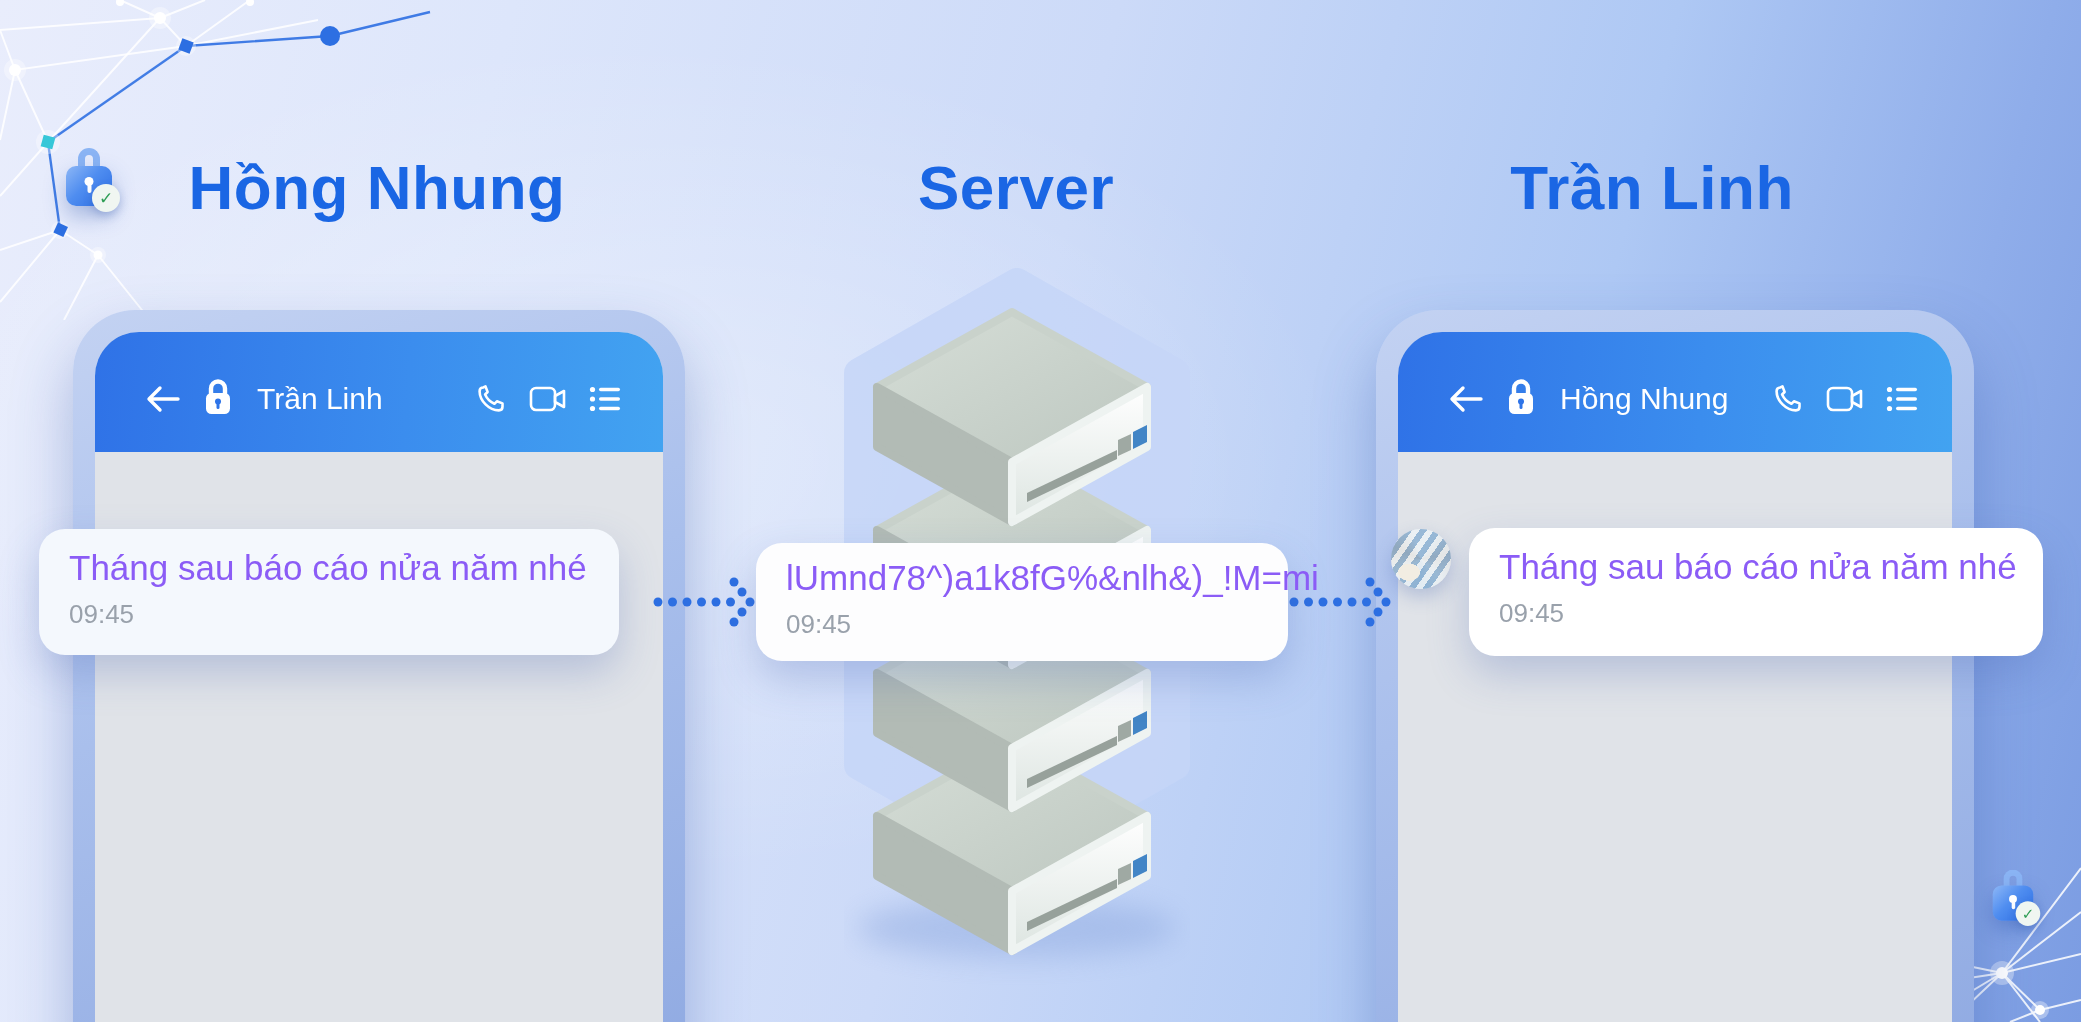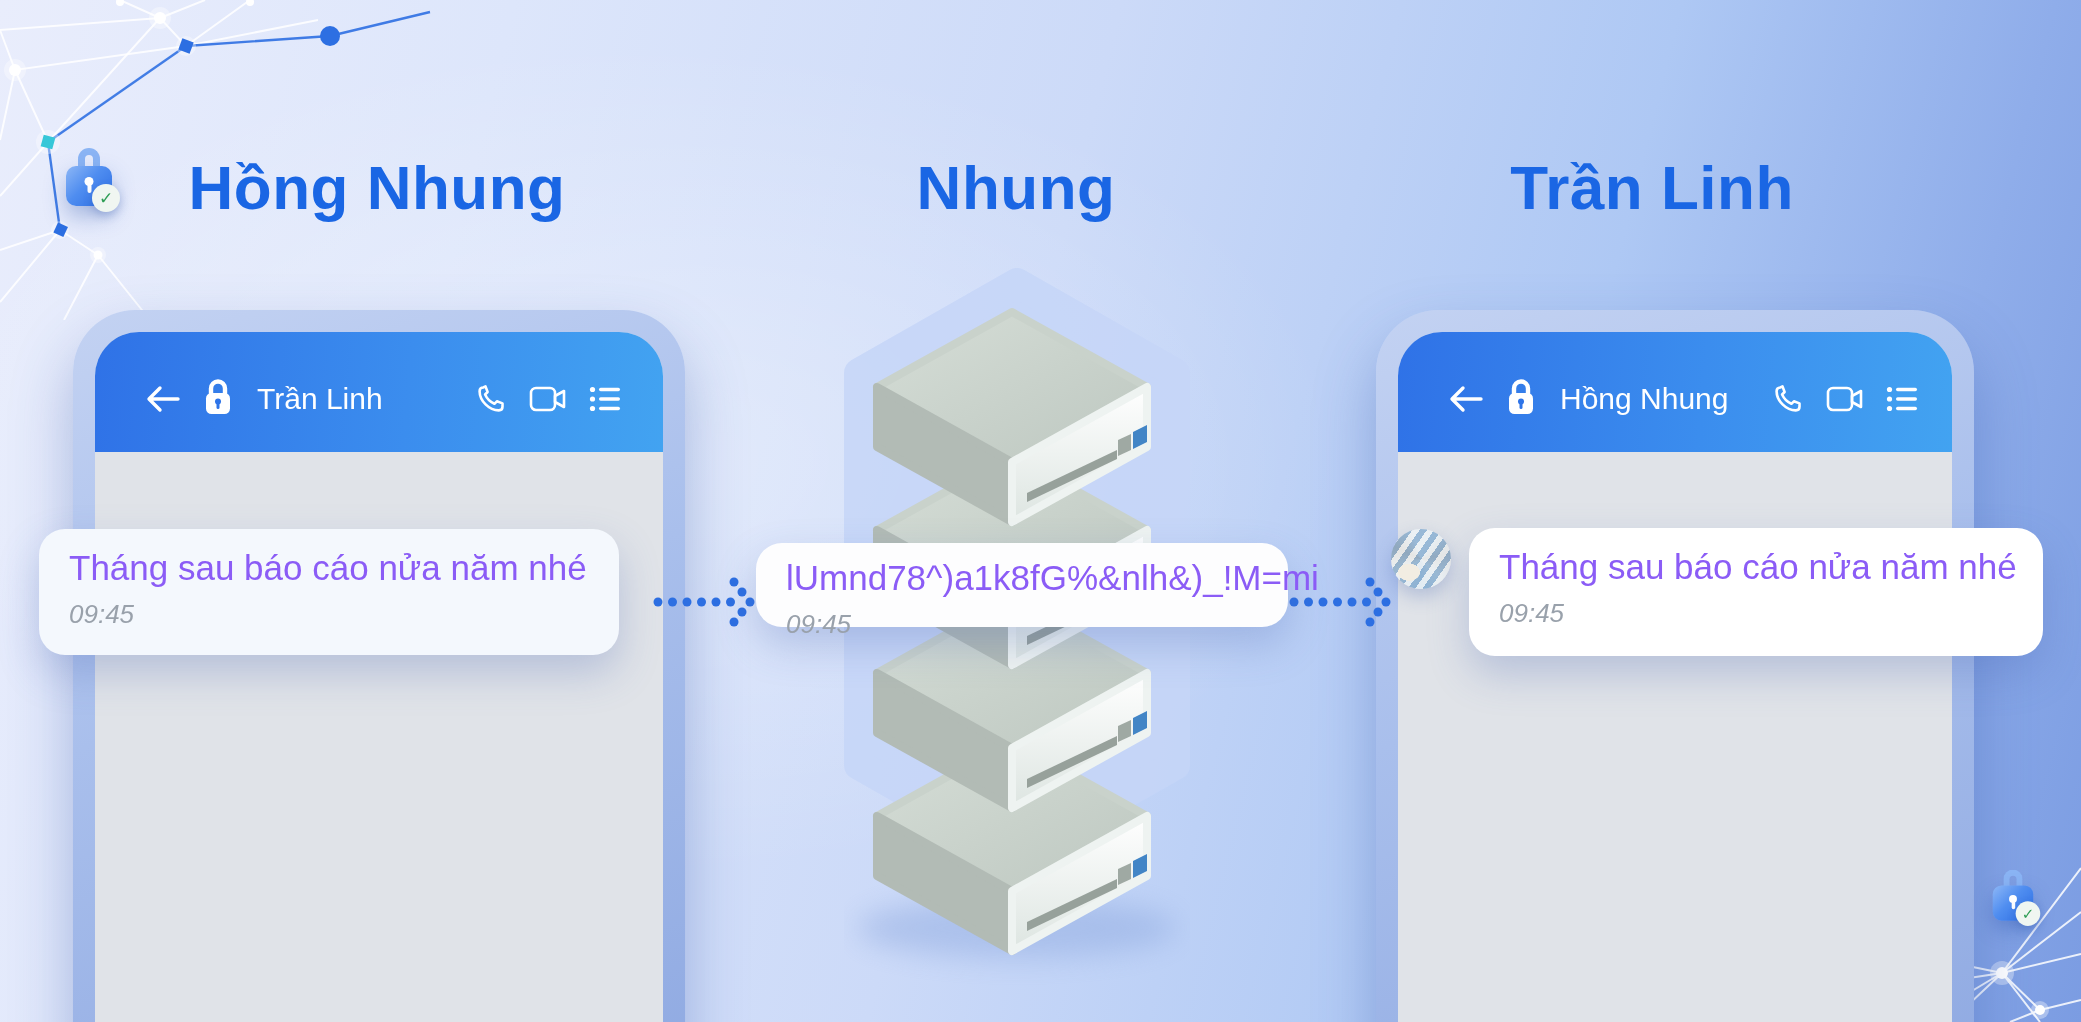--- a/index.html
+++ b/index.html
@@ -42,21 +42,21 @@
     background:linear-gradient(95deg,#2f72e7 0%,#3b8dee 55%,#42a3f1 100%);
     display:flex;align-items:center;padding:14px 42px 0 50px;gap:22px;color:#fff;}
   .appbar .name{font-size:30px;font-weight:500;margin-left:2px;white-space:nowrap;}
   .appbar .spacer{flex:1;}
   .icon-btn{display:flex;align-items:center;justify-content:center;background:none;border:none;padding:0;cursor:pointer;}
   .chat-area{position:absolute;left:0;top:120px;right:0;bottom:0;background:#e0e3e8;}
   
   .bubble{position:absolute;z-index:6;border-radius:26px;padding:16px 30px 14px 30px;
     box-shadow:0 18px 40px rgba(75,105,180,.28);}
   .bubble .msg{font-size:35px;color:#8b5cf6;line-height:1.32;white-space:nowrap;}
-  .bubble .time{font-size:26px;color:#99a1ab;margin-top:8px;font-style:italic;}
+  .bubble .time{font-size:26px;color:#99a1ab;margin-top:8px;}
   .avatar{position:absolute;z-index:6;width:60px;height:60px;border-radius:50%;
     background:
       radial-gradient(18px 14px at 30% 72%, #f2ede2 0%, #f2ede2 60%, rgba(242,237,226,0) 62%),
       repeating-linear-gradient(125deg, rgba(141,178,212,.85) 0 6px, rgba(236,242,246,.9) 6px 12px),
       conic-gradient(from 30deg,#cdd8e1 0deg,#b9895c 50deg,#efe8da 105deg,#8fb3d4 150deg,#e7dbc4 210deg,#a5713f 265deg,#dfe5ea 315deg,#cdd8e1 360deg);
     box-shadow:0 8px 18px rgba(75,105,180,.3);}
   
   .arrow{position:absolute;z-index:5;}
   
   .server-wrap{position:absolute;left:844px;top:268px;z-index:3;}
@@ -122,21 +122,21 @@
     <span class="bl-check"></span>
   </div>
   <div class="badge-lock small" style="left:1990px;top:866px">
     <span class="bl-shackle"></span>
     <span class="bl-body"></span>
     <span class="bl-key"></span>
     <span class="bl-check"></span>
   </div>
 
   <div class="col-title" style="left:377px">Hồng Nhung</div>
-  <div class="col-title" style="left:1016px">Nhung</div>
+  <div class="col-title" style="left:1016px">Server</div>
   <div class="col-title" style="left:1652px">Trần Linh</div>
 
   <div class="phone" style="left:73px;width:612px">
     <div class="screen">
       <div class="appbar">
         <button class="icon-btn">
           <svg width="36" height="30" viewBox="0 0 36 30">
             <path d="M15 4 L4 15 L15 26 M5 15 H33" stroke="#fff" stroke-width="3.4" fill="none" stroke-linecap="round" stroke-linejoin="round"></path>
           </svg>
         </button>
@@ -304,21 +304,21 @@
       <circle cx="90" cy="40" r="4.5"></circle>
         <circle cx="82" cy="50" r="4.5"></circle>
     </g>
   </svg>
 
   <div class="bubble" style="left:39px;top:529px;width:580px;height:126px;background:#f4f8fd">
     <div class="msg">Tháng sau báo cáo nửa năm nhé</div>
     <div class="time">09:45</div>
   </div>
 
-  <div class="bubble" style="left:756px;top:543px;width:532px;height:84px;background:#fdfdfe;padding-top:12px">
+  <div class="bubble" style="left:756px;top:543px;width:532px;height:118px;background:#fdfdfe;padding-top:12px">
     <div class="msg">lUmnd78^)a1k8fG%&amp;nlh&amp;)_!M=mi</div>
     <div class="time">09:45</div>
   </div>
 
   <div class="avatar" style="left:1391px;top:529px"></div>
   <div class="bubble" style="left:1469px;top:528px;width:574px;height:128px;background:#ffffff">
     <div class="msg">Tháng sau báo cáo nửa năm nhé</div>
     <div class="time">09:45</div>
   </div>
 

